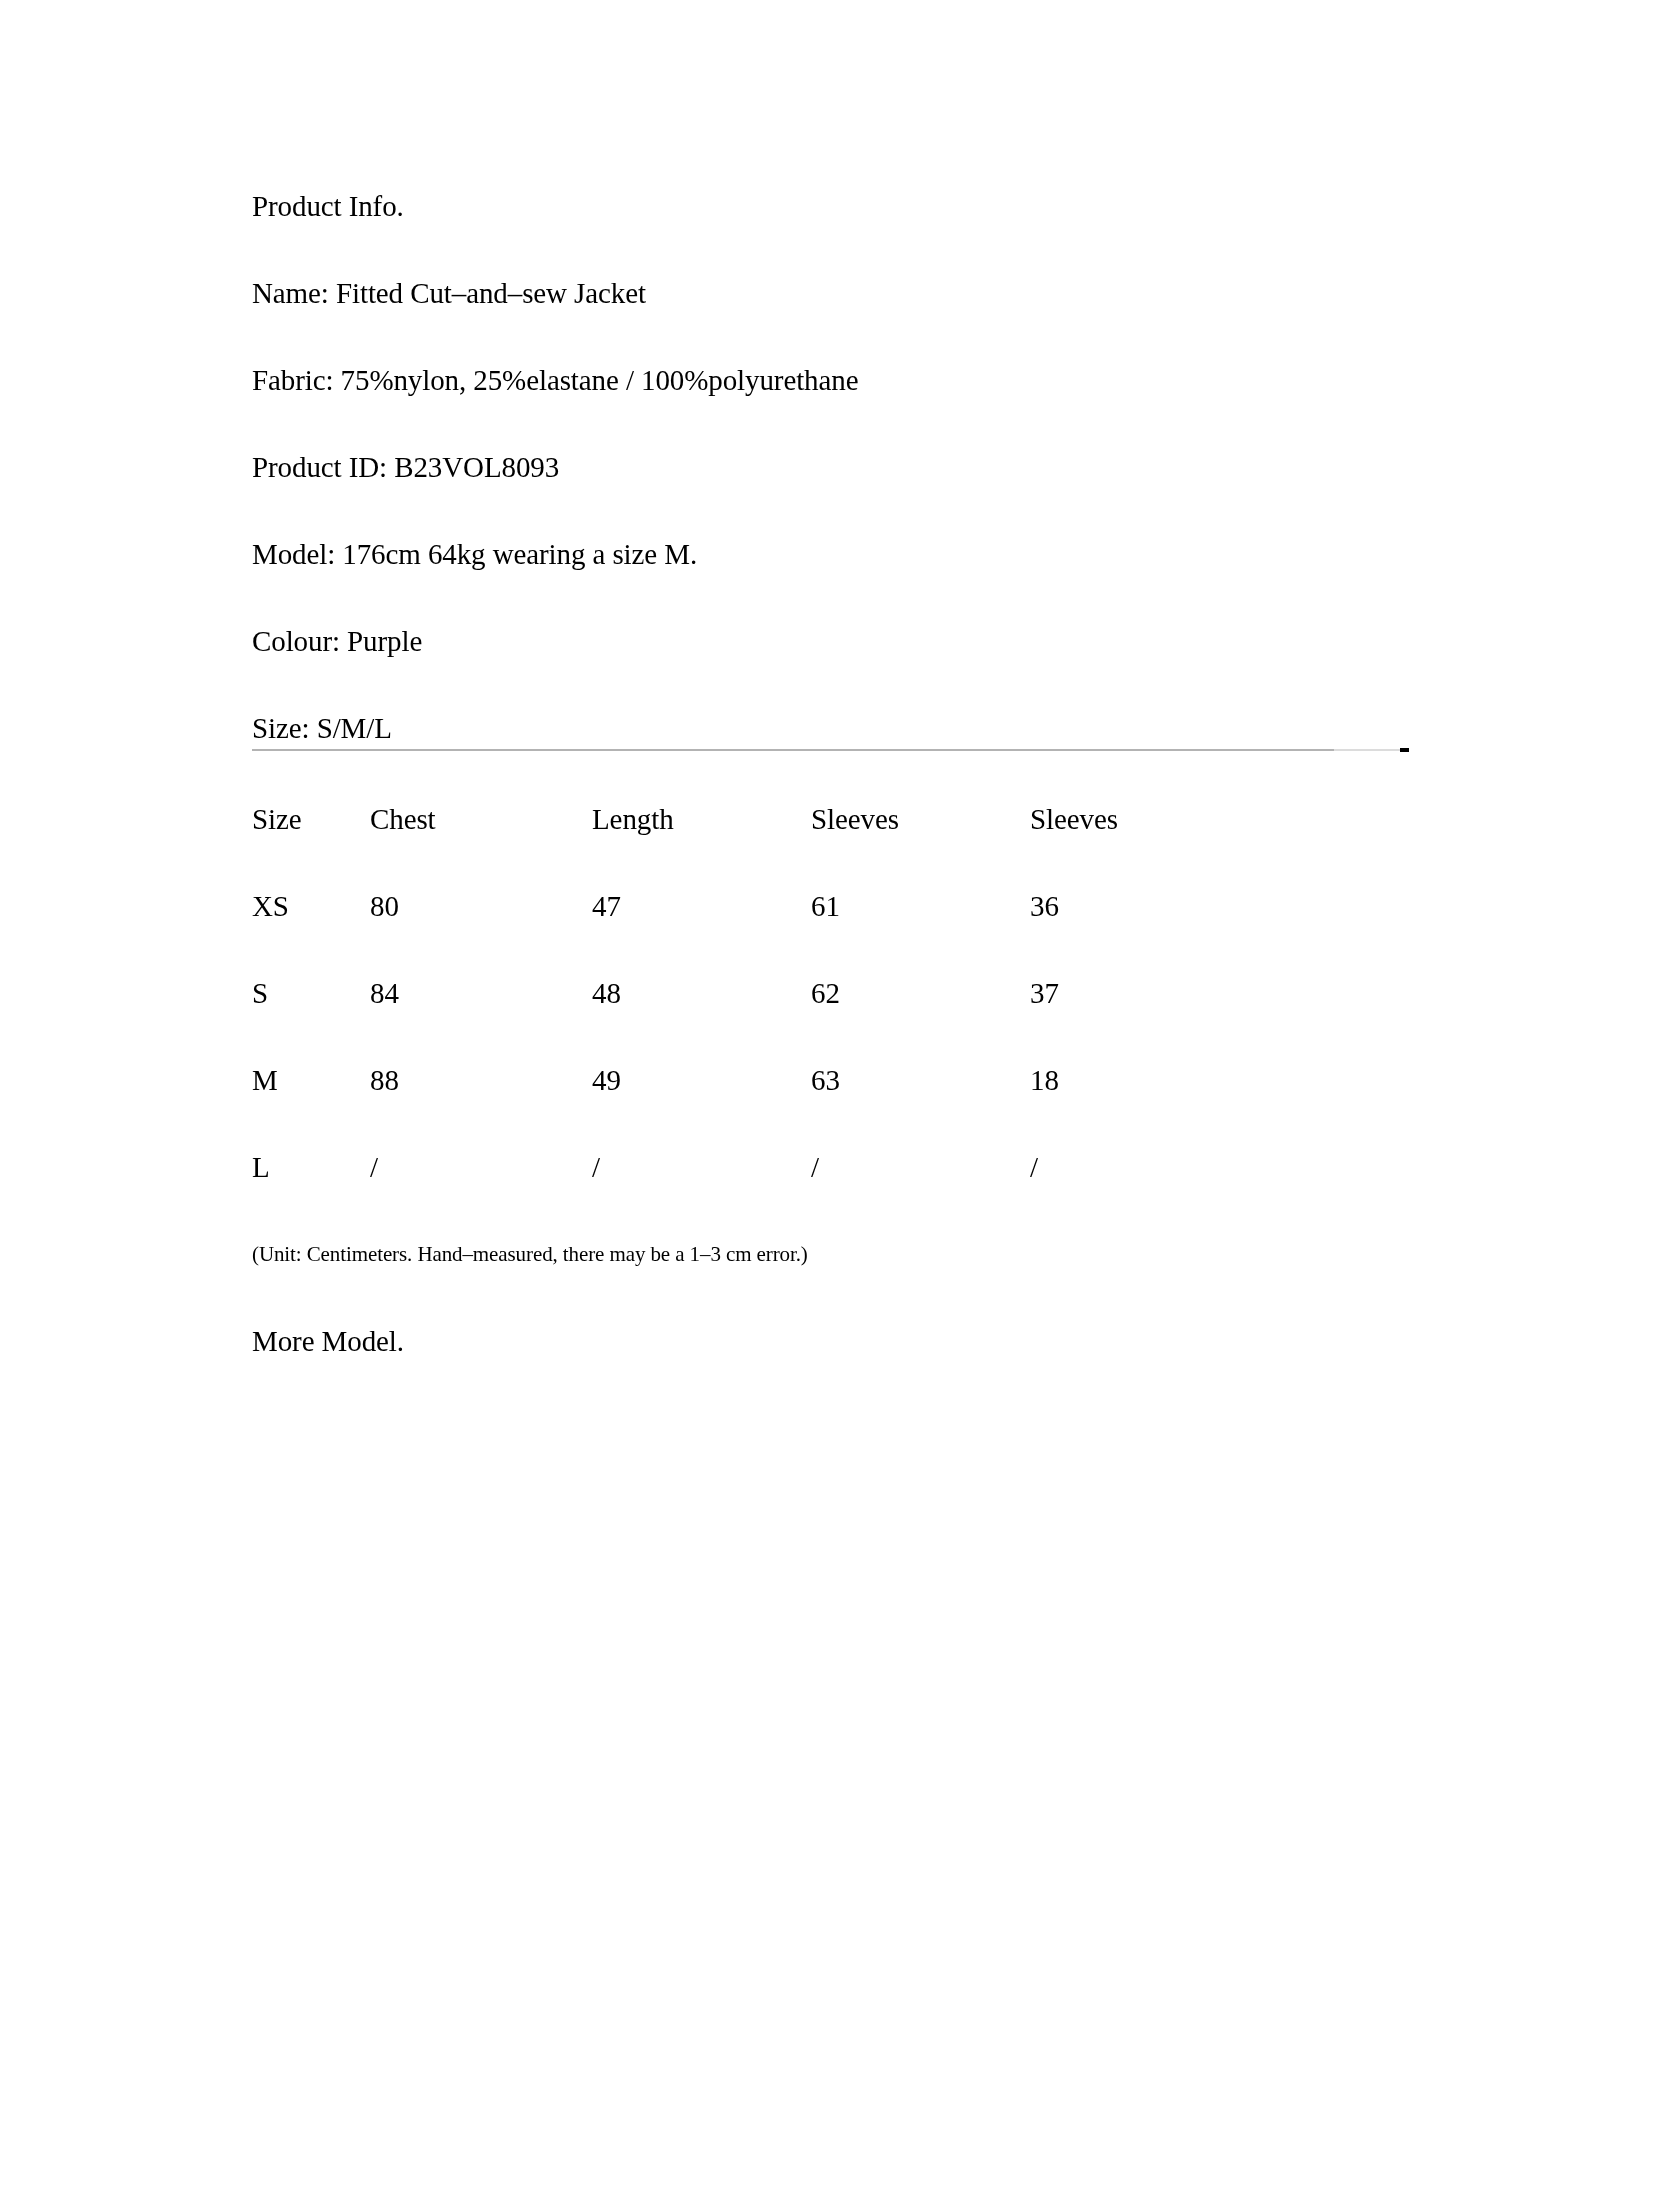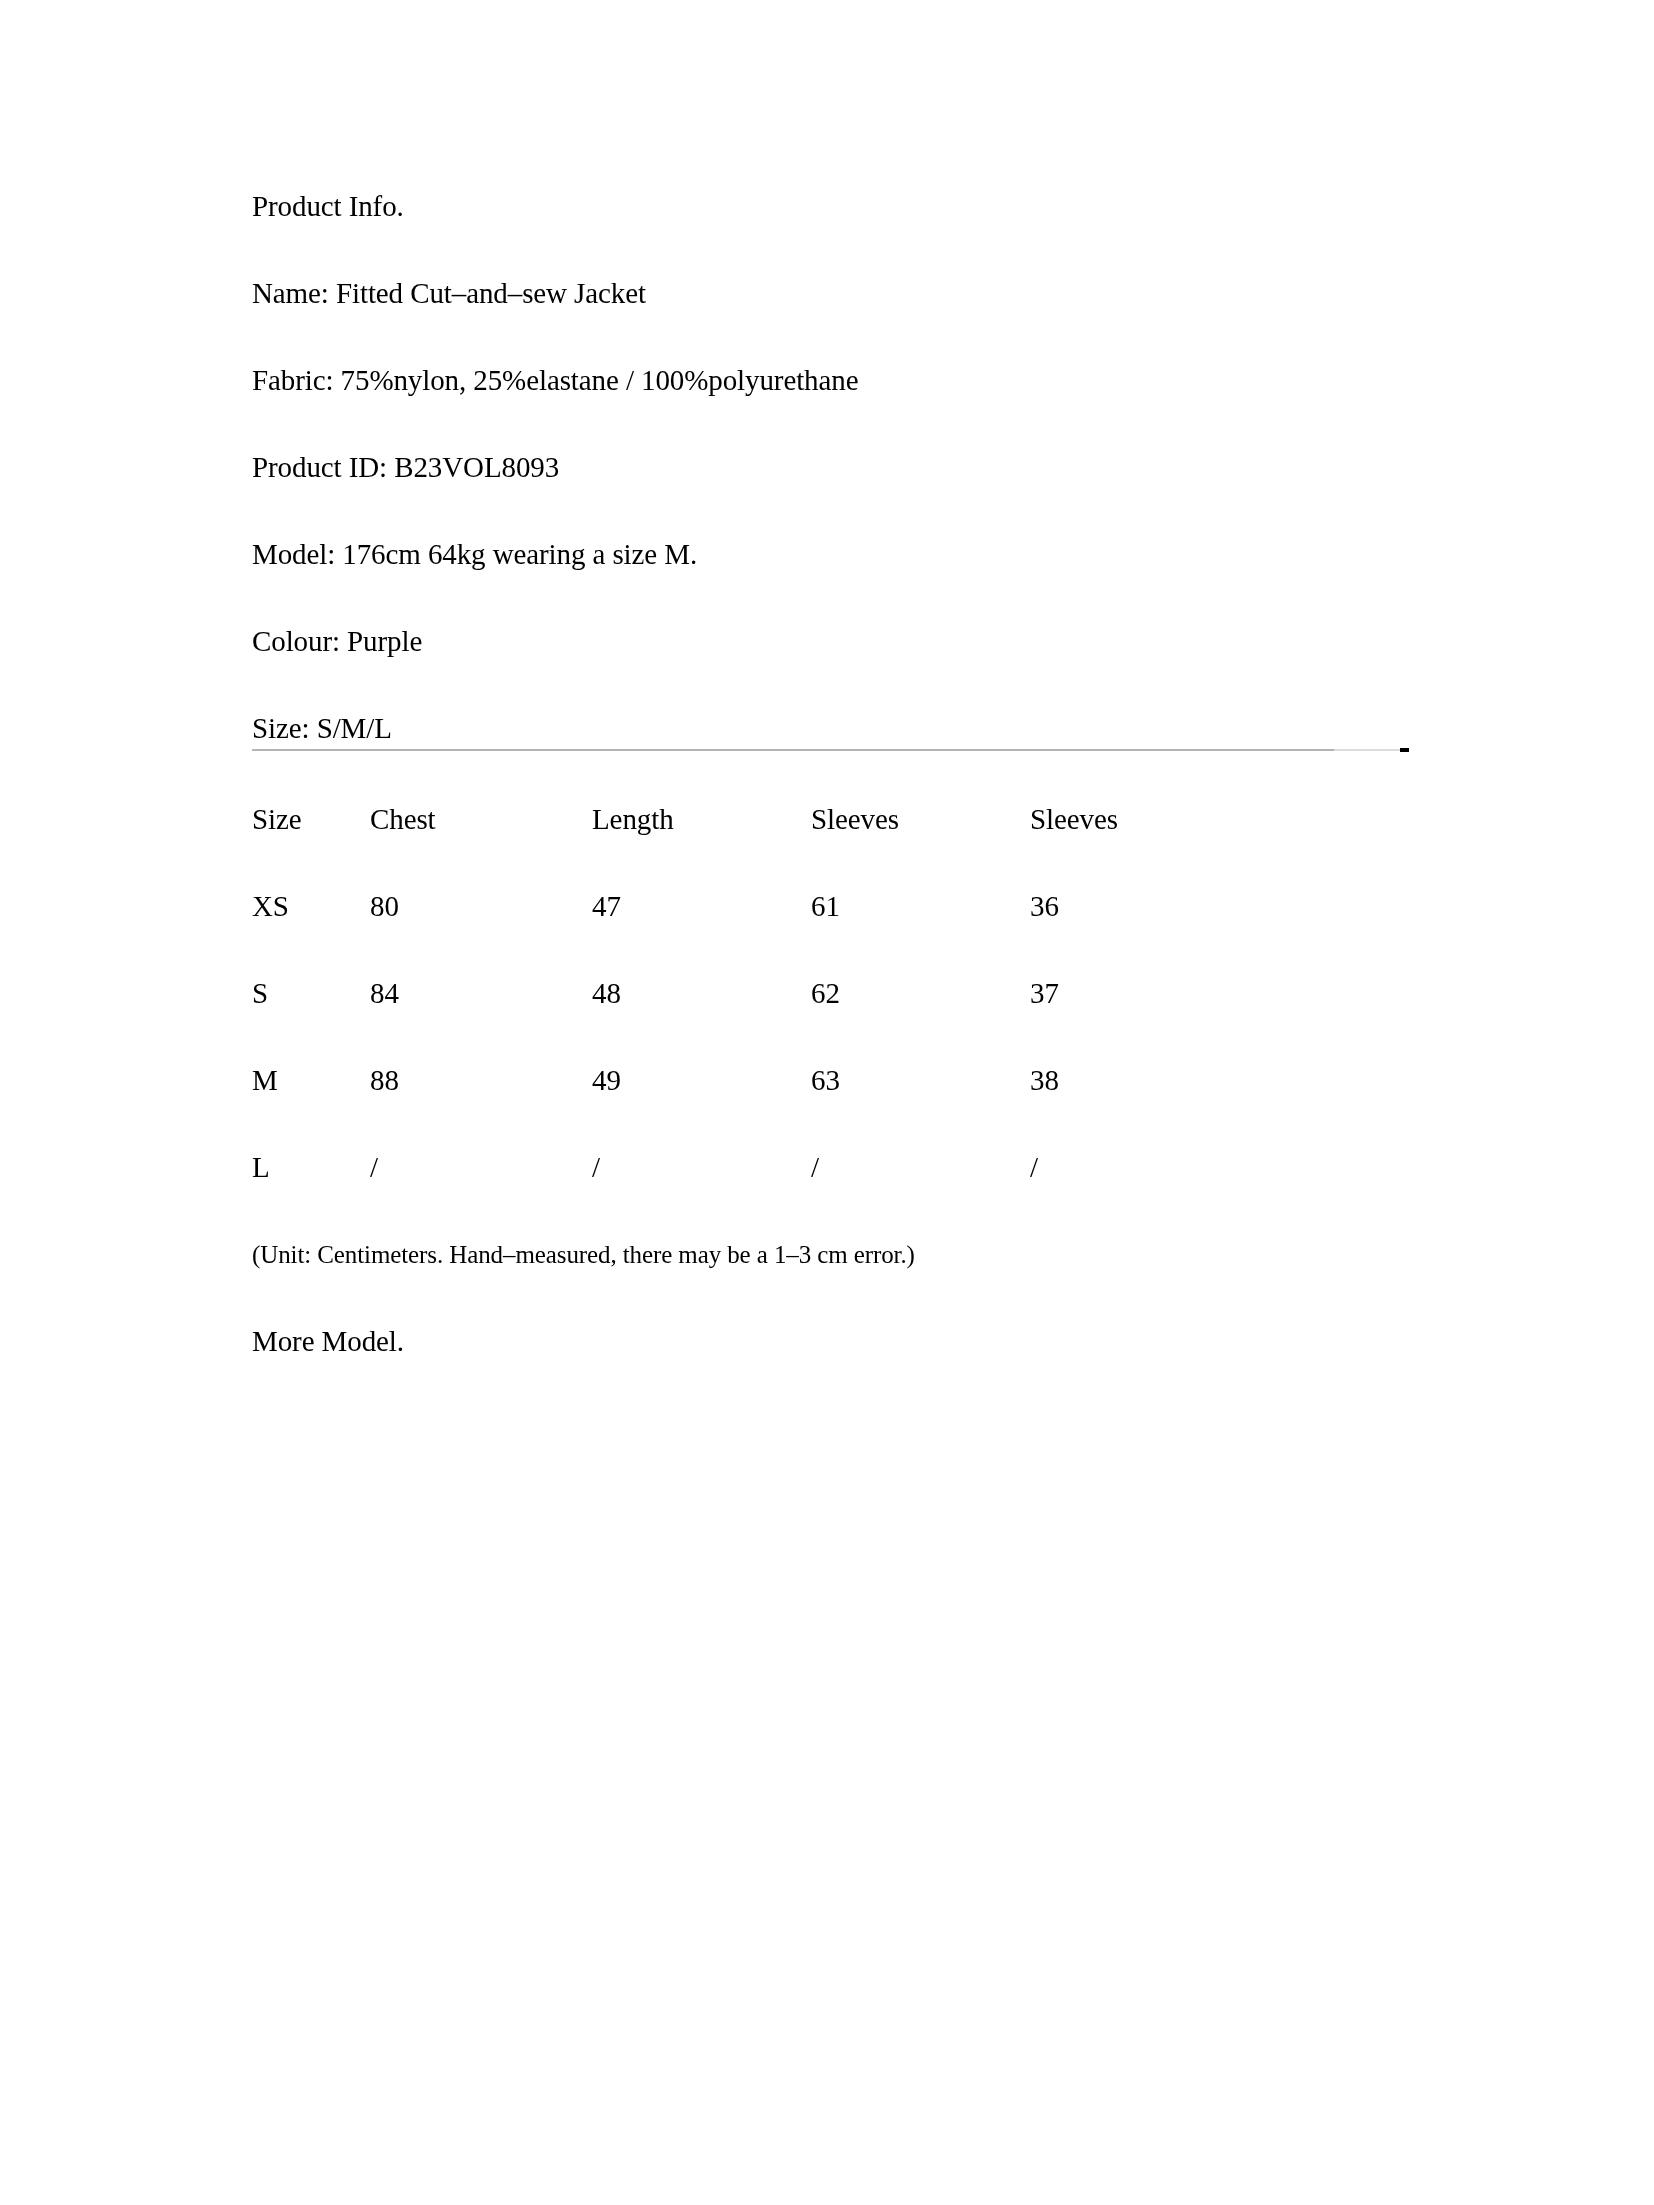--- a/index.html
+++ b/index.html
@@ -46,21 +46,21 @@
 
   
   .chart-row {
     display: grid;
     grid-template-columns: 118px 222px 219px 219px 219px;
     line-height: 87px;
   }
   .chart-row .cell { text-align: left; }
   .chart-row .cell:first-child { text-align: left; }
 
-  .note { font-size: 25px; letter-spacing: -0.1px; }
+  .note { font-size: 21px; letter-spacing: -0.1px; }
   .more { margin-top: 256px; }
 </style>
 </head>
 <body>
 
 <div class="page">
   <div class="doc">
 
     <p class="line">Product Info.</p>
 
@@ -98,21 +98,21 @@
         <span class="cell">84</span>
         <span class="cell">48</span>
         <span class="cell">62</span>
         <span class="cell">37</span>
       </div>
       <div class="chart-row">
         <span class="cell">M</span>
         <span class="cell">88</span>
         <span class="cell">49</span>
         <span class="cell">63</span>
-        <span class="cell">38</span>
+        <span class="cell">18</span>
       </div>
       <div class="chart-row">
         <span class="cell">L</span>
         <span class="cell">/</span>
         <span class="cell">/</span>
         <span class="cell">/</span>
         <span class="cell">/</span>
       </div>
     </div>
 

